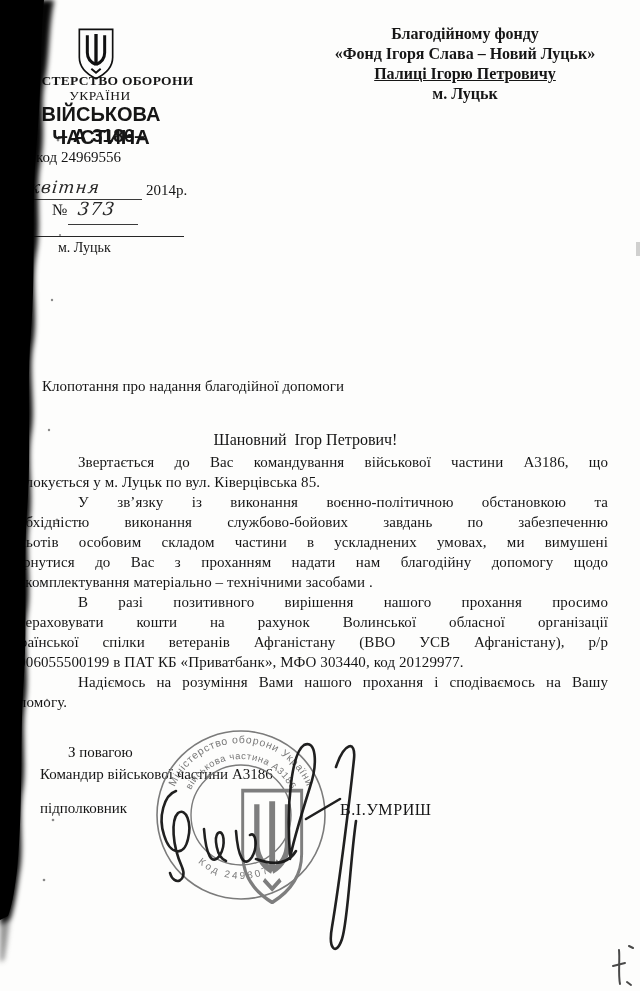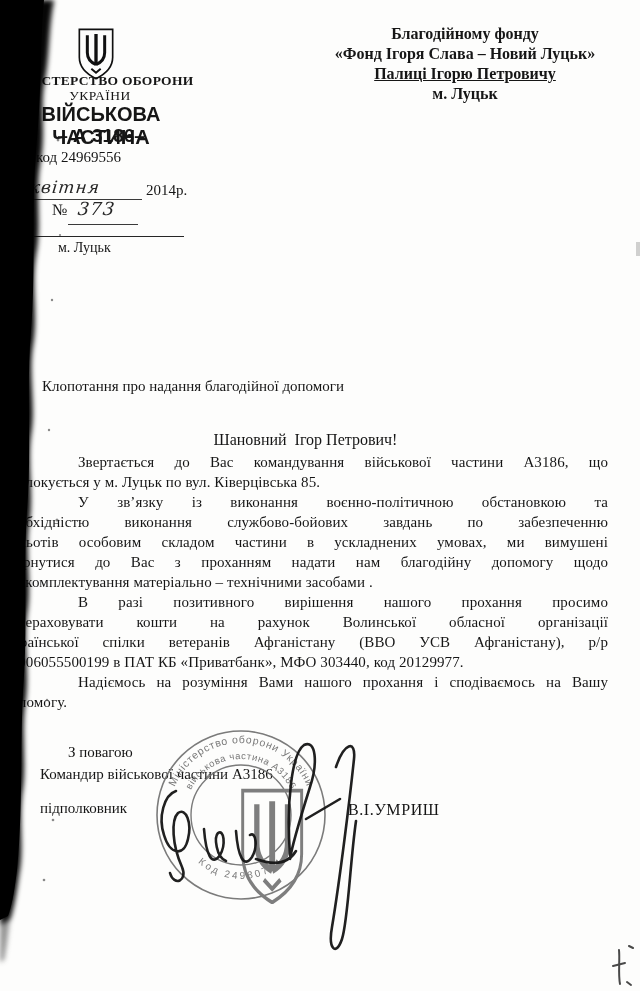--- a/index.html
+++ b/index.html
@@ -47,21 +47,21 @@
          margin-bottom:1px;white-space:pre-wrap;}
   .ln{min-height:20px;letter-spacing:.1px;}
   .jst{text-align:justify;text-align-last:justify;}
   .ind{text-indent:75px;}
 
   
   .closing{position:absolute;left:0;top:0;width:640px;z-index:2;font-size:15px;}
   .cl-regards{position:absolute;left:40px;top:744px;margin-left:28px;}
   .cl-title{position:absolute;left:40px;top:766px;}
   .cl-rank{position:absolute;left:40px;top:800px;}
-  .cl-name{position:absolute;left:340px;top:801px;font-size:16px;letter-spacing:.6px;margin-left:8px;}
+  .cl-name{position:absolute;left:340px;top:801px;font-size:16px;letter-spacing:.6px;}
 
   
   .stamp{position:absolute;left:152px;top:726px;z-index:3;opacity:.92;}
   .stamp text{font-family:"Liberation Sans",sans-serif;fill:#6d6d6d;}
   .signature{position:absolute;left:138px;top:733px;z-index:4;}
   .artifact-br{position:absolute;left:603px;top:938px;z-index:2;}
   .artifact-edge{position:absolute;left:636px;top:242px;width:4px;height:14px;
                  background:#9a9a9a;opacity:.45;z-index:2;}
 </style>
 </head>

